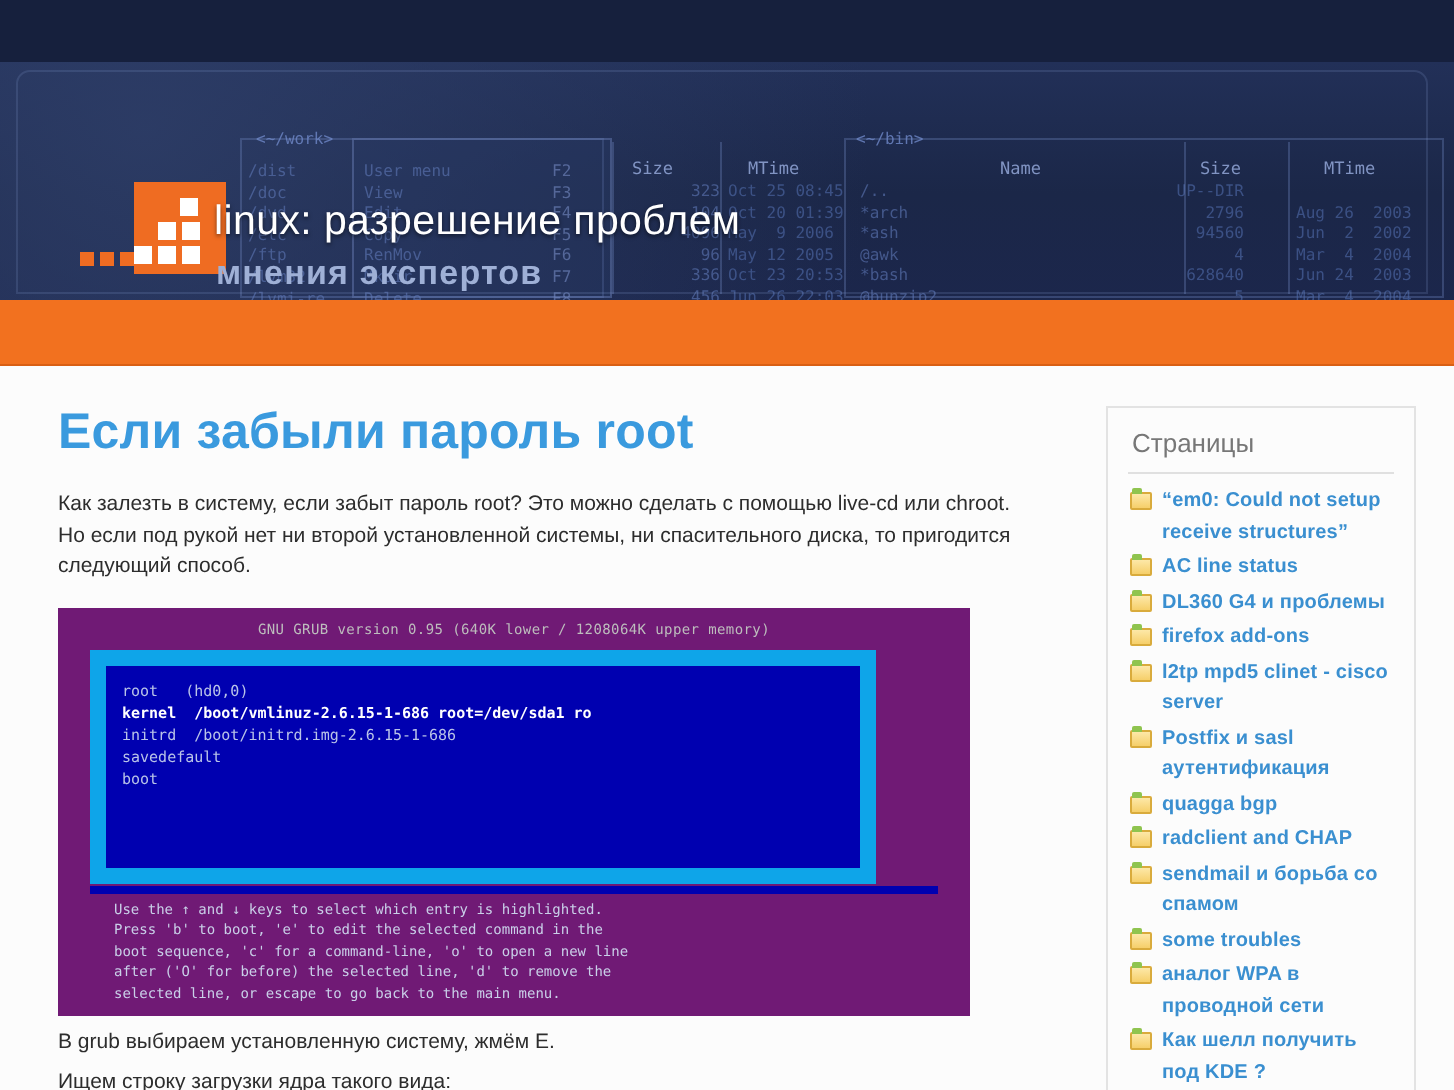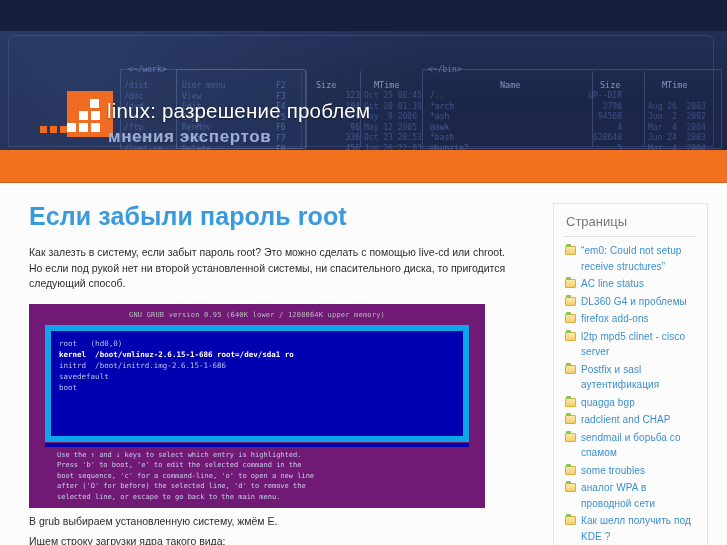--- a/index.html
+++ b/index.html
@@ -196,23 +196,23 @@
     text-align: center;
     font-family: "DejaVu Sans Mono", monospace;
     font-size: 7px;
     color: #bdbdbd;
     letter-spacing: .2px;
     white-space: nowrap;
   }
   .grub-box {
     position: absolute;
     left: 16px; top: 21px;
-    width: 424px; height: 117px;
+    width: 393px; height: 117px;
     background: #0000b0;
-    border: 6px solid #0ea5e9;
+    border: 8px solid #0ea5e9;
     box-sizing: border-box;
   }
   .grub-lines {
     position: absolute;
     left: 8px; top: 7px;
     font-family: "DejaVu Sans Mono", monospace;
     font-size: 7.5px;
     line-height: 11px;
     color: #b9c3e8;
     white-space: pre;
@@ -279,21 +279,21 @@
   .folder-icon::before {
     content: "";
     position: absolute;
     left: 0px; top: -3px;
     width: 5px; height: 3px;
     background: #8fc44f;
     border-radius: 1px 1px 0 0;
   }
   .sidebar-link {
     color: #3a8fd0;
-    font-weight: normal;
+    font-weight: bold;
     text-decoration: none;
     letter-spacing: .1px;
   }
 </style>
 </head>
 <body>
 
 <div class="page-top-strip"></div>
 
 <div class="header">

